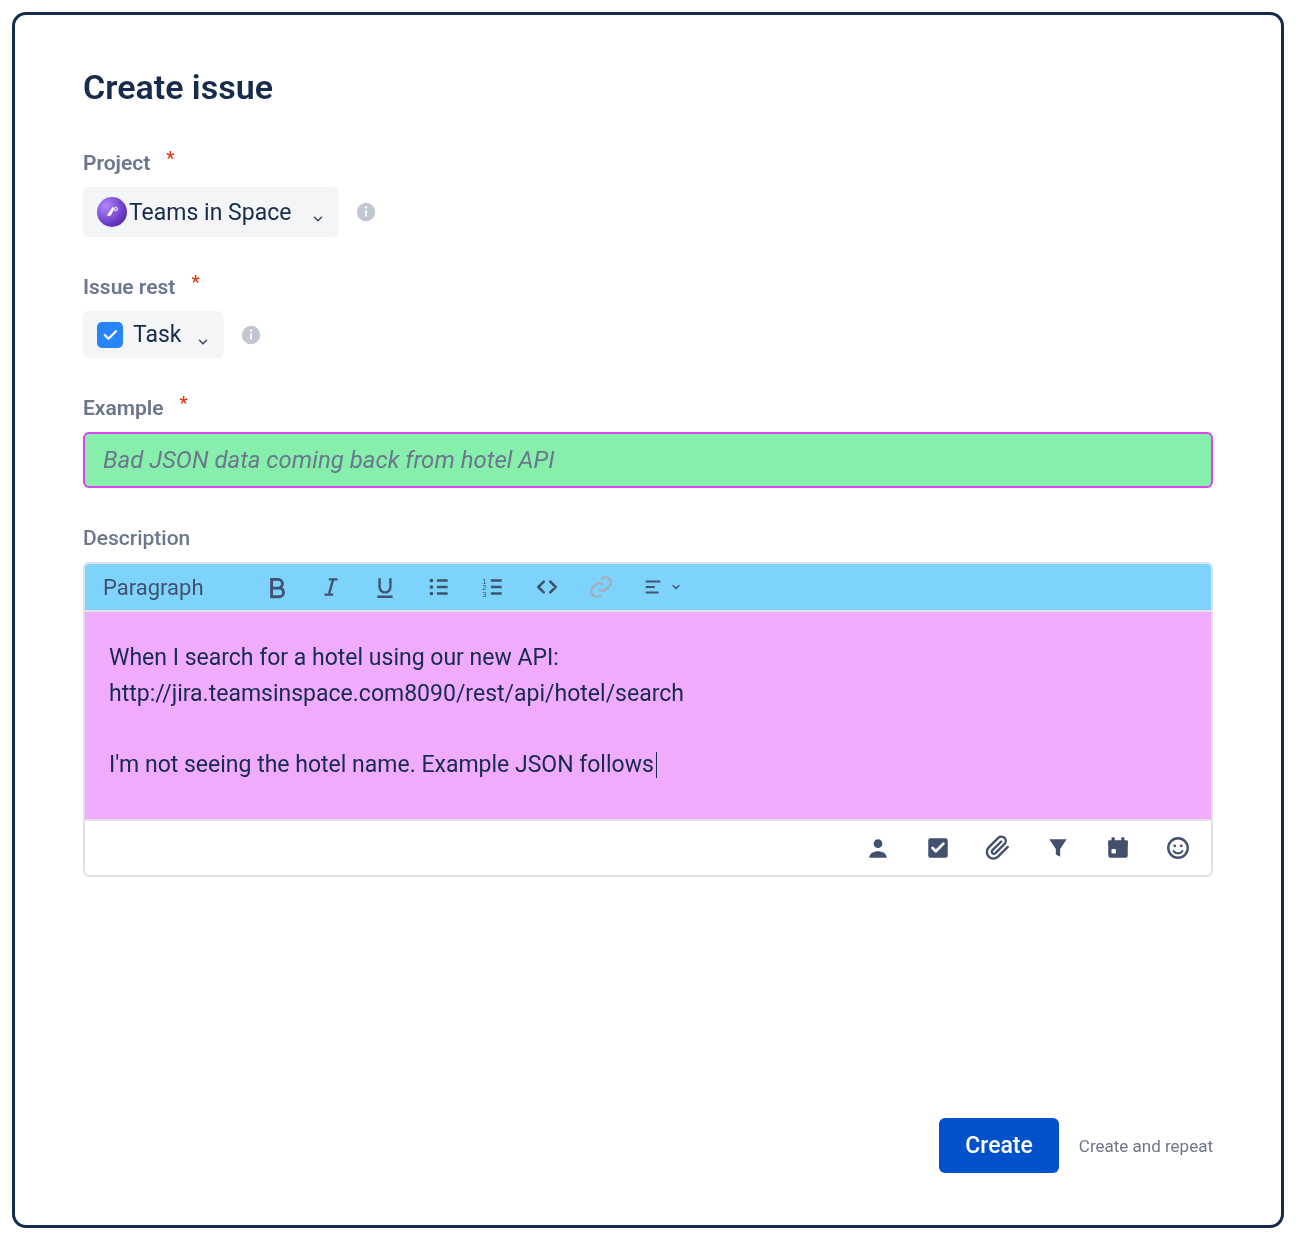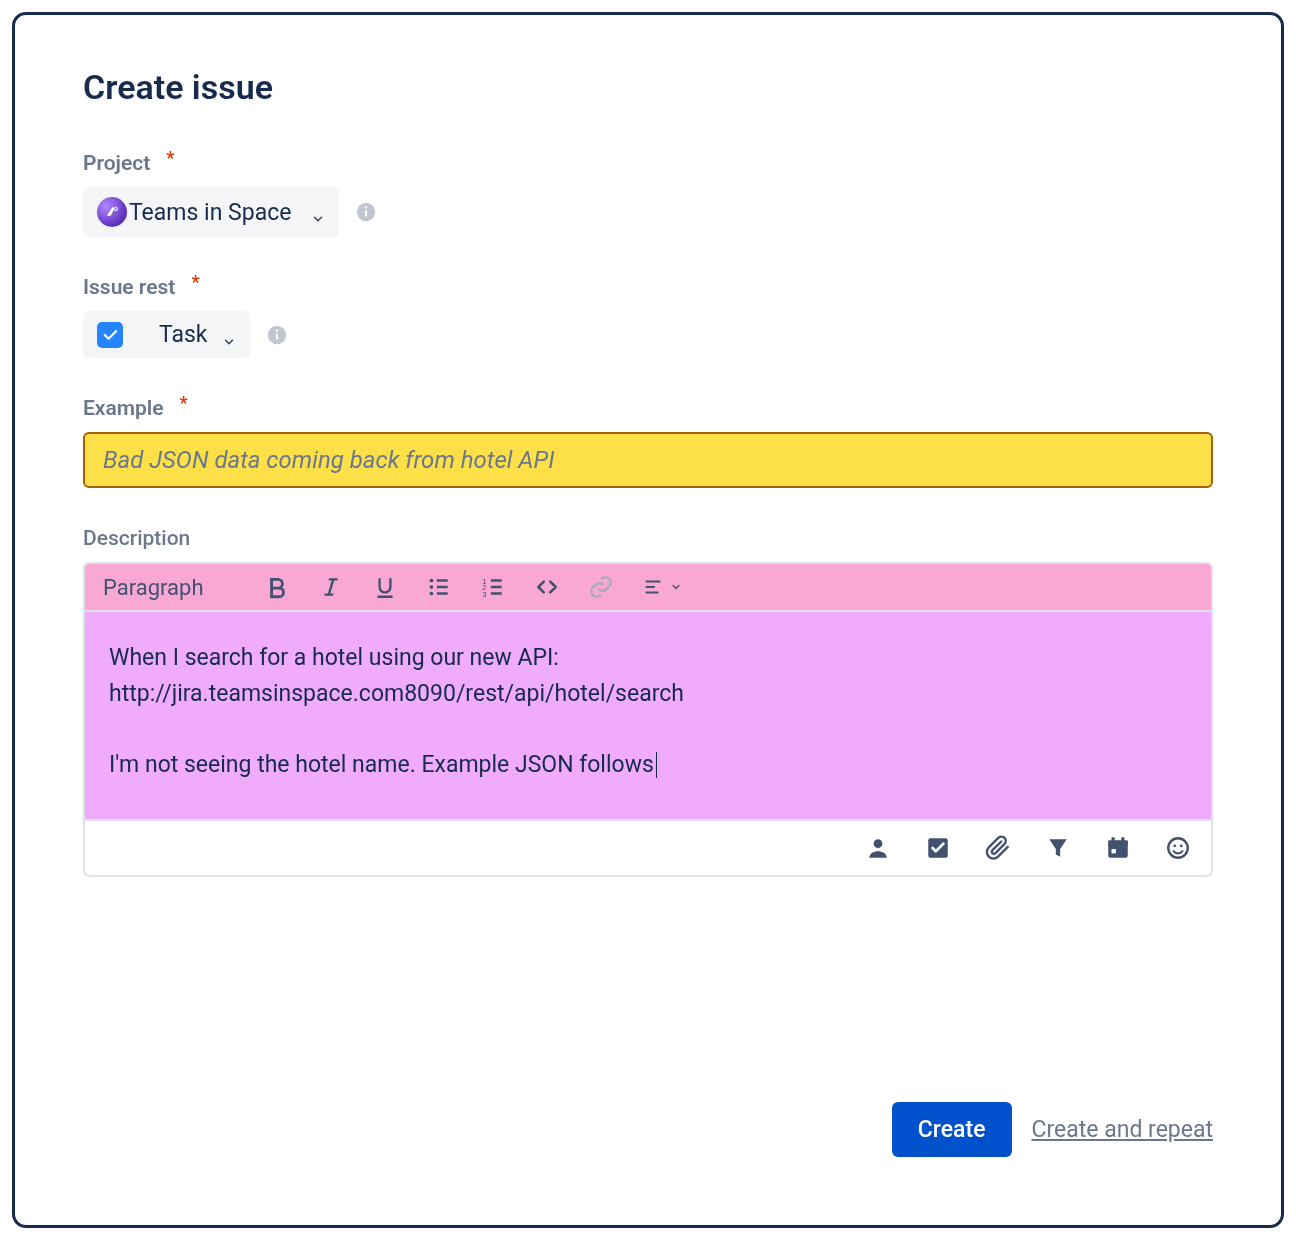--- a/index.html
+++ b/index.html
@@ -9,21 +9,21 @@
     width: 1296px;
     height: 1240px;
     padding: 12px;
   }
   .modal {
     width: 100%;
     height: 100%;
     border: 3px solid #172B4D;
     border-radius: 14px;
     background: #fff;
-    padding: 52px 68px 68px 68px;
+    padding: 52px 68px 52px 68px;
     display: flex;
     flex-direction: column;
   }
   .modal-title {
     font-size: 34px;
     font-weight: 600;
     color: #172B4D;
     margin-bottom: 44px;
   }
   .field { margin-bottom: 38px; }
@@ -69,42 +69,42 @@
   .project-avatar svg { width: 18px; height: 18px; }
   .task-icon {
     width: 26px; height: 26px; border-radius: 5px;
     background: #2684FF;
     display: inline-flex; align-items: center; justify-content: center;
     flex-shrink: 0;
   }
   .task-icon svg { width: 18px; height: 18px; }
   .summary-input {
     width: 100%;
-    background: #fde047;
-    border: 2px solid #a16207;
+    background: #86efac;
+    border: 2px solid #d946ef;
     border-radius: 6px;
     padding: 12px 18px;
     font-size: 24px;
     font-style: italic;
     color: #6B778C;
     outline: none;
     font-family: inherit;
   }
   .description-editor {
     border: 2px solid #DFE1E6;
     border-radius: 6px;
     overflow: hidden;
   }
   .editor-toolbar {
     display: flex;
     align-items: center;
     padding: 10px 18px;
     gap: 28px;
     border-bottom: 2px solid #DFE1E6;
-    background: #f9a8d4;
+    background: #7dd3fc;
   }
   .tb-style-label {
     font-size: 22px;
     color: #42526E;
     margin-right: 32px;
     cursor: pointer;
   }
   .tb-btn {
     width: 26px; height: 26px;
     display: inline-flex; align-items: center; justify-content: center;
@@ -159,24 +159,23 @@
     padding: 14px 26px;
     font-size: 23px;
     font-weight: 500;
     cursor: pointer;
     font-family: inherit;
   }
   .btn-link {
     background: none;
     border: none;
     color: #6B778C;
-    font-size: 23px;
+    font-size: 17px;
     cursor: pointer;
     font-family: inherit;
-    text-decoration: underline;
   }
   .cursor-caret {
     display: inline-block;
     width: 1.5px;
     height: 26px;
     background: #172B4D;
     vertical-align: text-bottom;
     margin-left: 2px;
   }
 </style>
@@ -221,21 +220,21 @@
       <span>Issue rest</span>
       <span class="required-asterisk">*</span>
     </div>
     <div class="select-row">
       <div class="select-control" style="gap:10px;">
         <span class="task-icon">
           <svg viewBox="0 0 24 24">
               <path d="M5 12l5 5L20 7" stroke="#fff" stroke-width="3" fill="none" stroke-linecap="round" stroke-linejoin="round"></path>
             </svg>
         </span>
-        <span class="sel-text" style="margin-right:4px;margin-left:26px;">Task</span>
+        <span class="sel-text" style="margin-right:4px;">Task</span>
         <span class="chevron">
           <svg viewBox="0 0 24 24">
               <path d="M6 9l6 6 6-6" stroke="#344563" stroke-width="2.5" fill="none" stroke-linecap="round" stroke-linejoin="round"></path>
             </svg>
         </span>
       </div>
       <span class="info-icon">
         <svg viewBox="0 0 24 24">
             <circle cx="12" cy="12" r="10" fill="#C1C7D0"></circle>
             <rect x="11" y="10" width="2" height="7" rx="1" fill="#fff"></rect>

